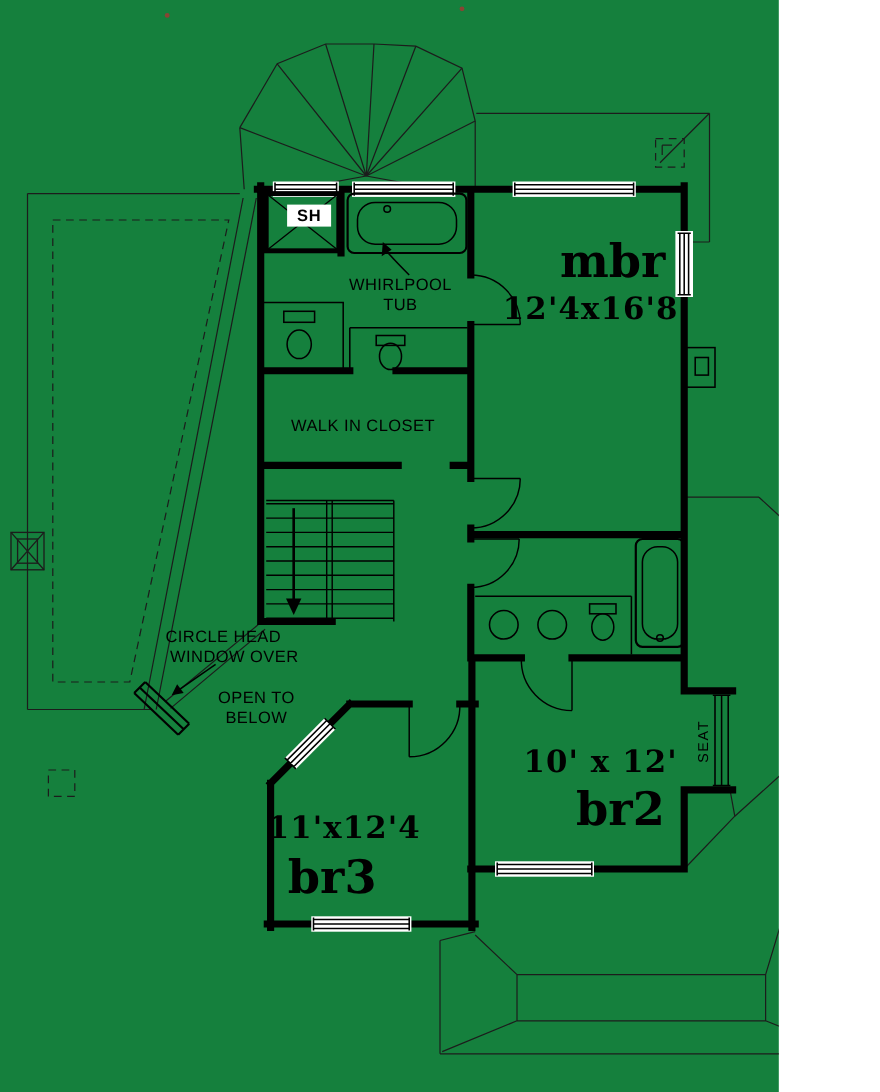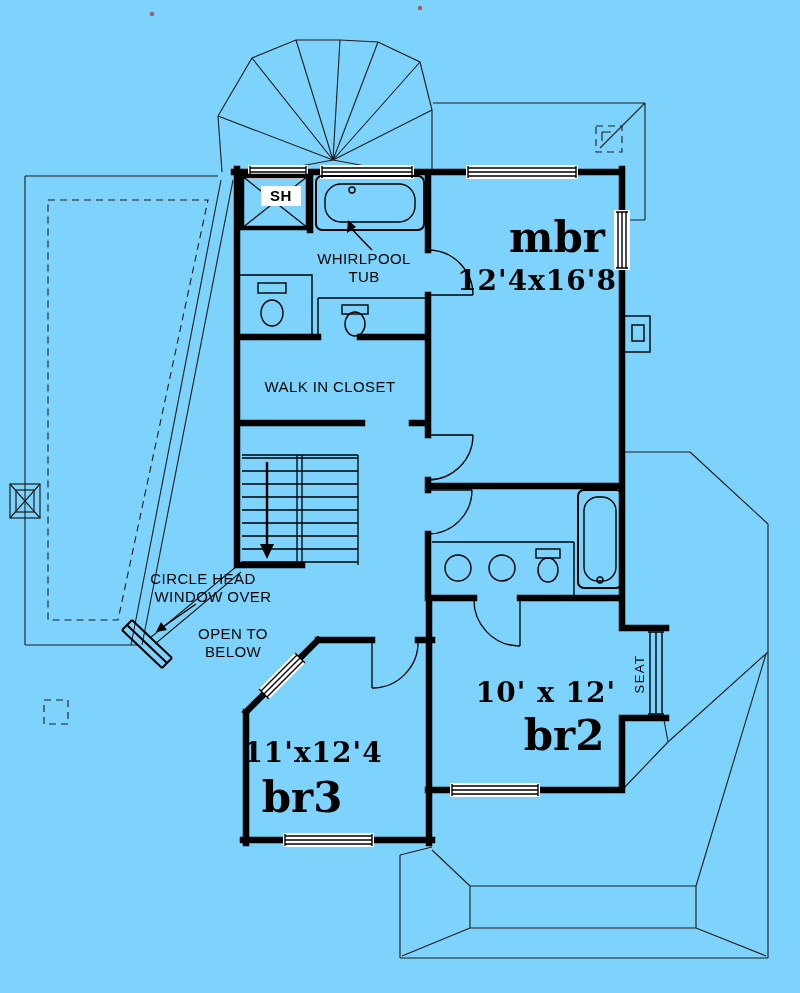--- a/index.html
+++ b/index.html
@@ -1,16 +1,16 @@
 <!DOCTYPE html>
 <html><head>
 <meta charset="utf-8">
 <style>
   html,body{margin:0;padding:0;background:#fff;}
-  .sheet{position:relative;width:800px;height:993px;background:#7dd3fc;overflow:hidden;}
+  .sheet{position:relative;width:708px;height:993px;background:#15803d;overflow:hidden;}
   svg{display:block;}
   text{fill:#000;}
   .lbl{font-family:"Liberation Sans",sans-serif;font-size:15px;letter-spacing:.4px;font-weight:400;}
   .lbl-bold{font-family:"Liberation Sans",sans-serif;font-size:15px;letter-spacing:.5px;font-weight:700;}
   .room-name{font-family:"DejaVu Serif",serif;font-weight:700;font-size:42px;}
   .room-dims{font-family:"DejaVu Serif",serif;font-weight:700;font-size:28px;letter-spacing:1px;}
   .seat-lbl{font-family:"Liberation Sans",sans-serif;font-size:13px;letter-spacing:1.5px;font-weight:400;}
 </style>
 </head>
 <body>

